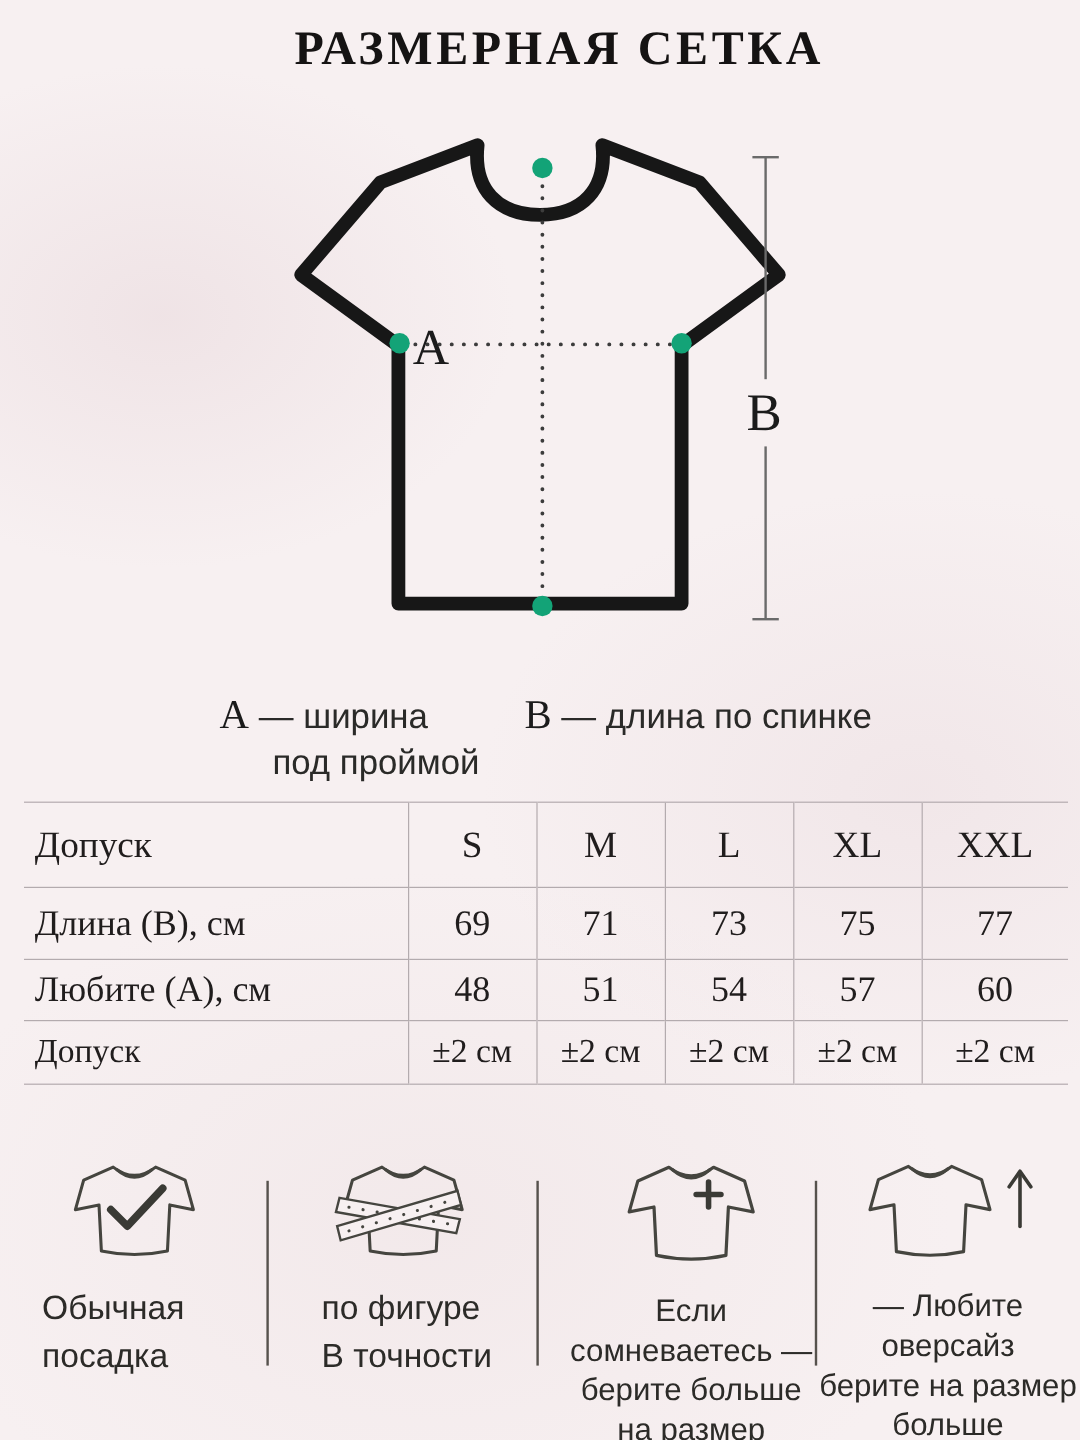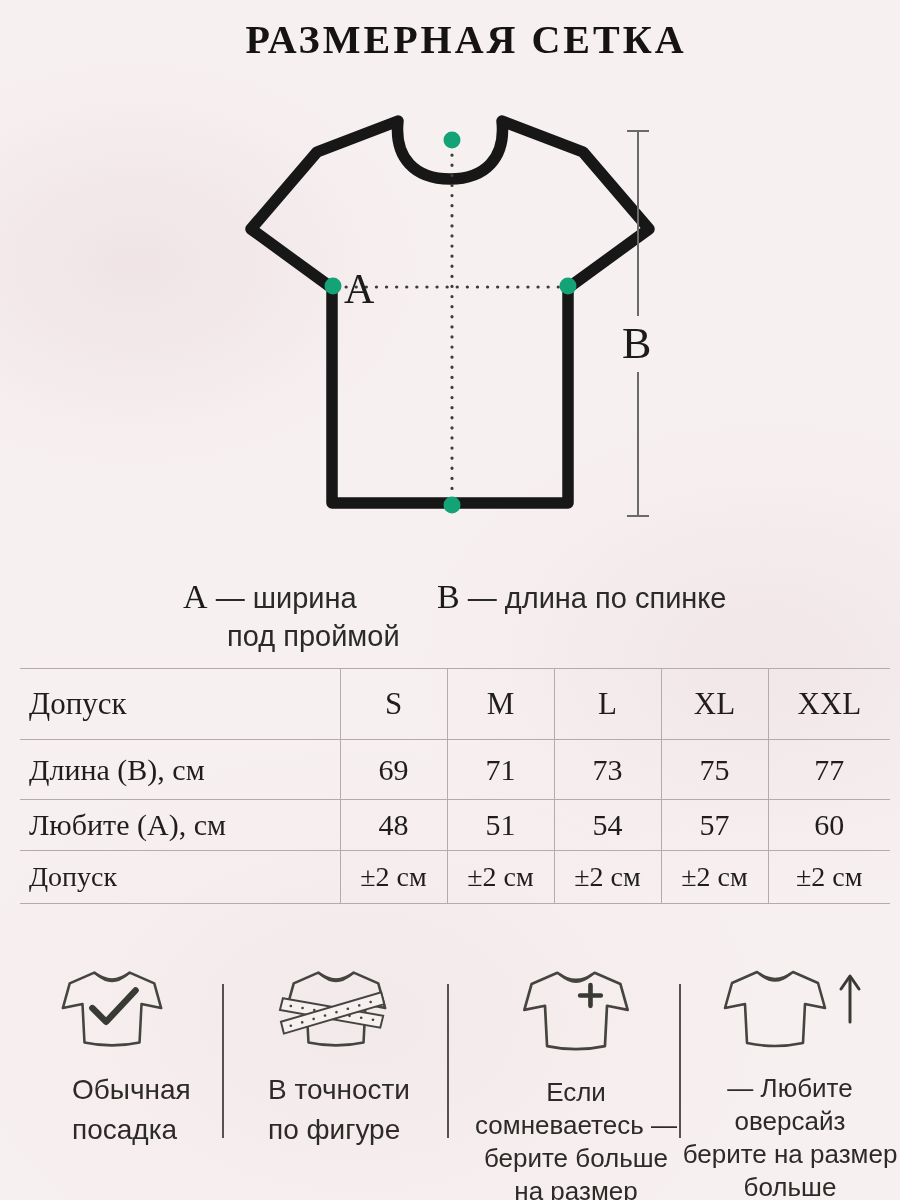--- a/index.html
+++ b/index.html
@@ -143,40 +143,40 @@
   <div class="vdiv" style="left:679px;"></div>
 
   <div class="fit-section" style="left:0; width:223px;">
     <div class="fit-icon">
       <svg width="118" height="96" viewBox="0 0 120 92">
         <path class="tee" d="M 42 8 Q 60 22 78 8 L 103 19 L 110 44 L 90 40 L 88 79 Q 60 85 32 79 L 30 40 L 10 44 L 17 19 Z"></path>
         <path class="tee" d="M 45 10 Q 60 23 75 10" stroke-width="2"></path>
         <path class="tee-mark" d="M 40 44 L 54 58 L 84 26" stroke-width="6.5"></path>
       </svg>
     </div>
-    <div class="fit-caption" style="padding-left:72px;">
+    <div class="fit-caption" style="padding-left:35px;">
       <div>Обычная</div>
       <div>посадка</div>
     </div>
   </div>
 
   <div class="fit-section" style="left:223px; width:225px;">
     <div class="fit-icon">
       <svg width="118" height="96" viewBox="0 0 120 92">
         <path class="tee" d="M 42 8 Q 60 22 78 8 L 103 19 L 110 44 L 90 40 L 88 79 Q 60 85 32 79 L 30 40 L 10 44 L 17 19 Z"></path>
         <path class="tee" d="M 45 10 Q 60 23 75 10" stroke-width="2"></path>
         <path class="band" d="M 6 34 L 108 52 L 105 64 L 3 46 Z"></path>
         <path class="band-dots" d="M 14 42 L 98 56"></path>
         <path class="band" d="M 4 58 L 106 28 L 109 40 L 7 70 Z"></path>
         <path class="band-dots" d="M 14 62 L 98 37"></path>
       </svg>
     </div>
     <div class="fit-caption" style="padding-left:45px;">
+      <div>по фигуре</div>
       <div>В точности</div>
-      <div>по фигуре</div>
     </div>
   </div>
 
   <div class="fit-section" style="left:460px; width:232px;">
     <div class="fit-icon">
       <svg width="124" height="100" viewBox="0 0 120 92">
         <path class="tee" d="M 42 8 Q 60 22 78 8 L 103 19 L 110 44 L 90 40 L 88 79 Q 60 85 32 79 L 30 40 L 10 44 L 17 19 Z"></path>
         <path class="tee" d="M 45 10 Q 60 23 75 10" stroke-width="2"></path>
         <path class="tee-mark" d="M 74 20 L 74 40 M 64 30 L 84 30" stroke-width="4.5"></path>
       </svg>

